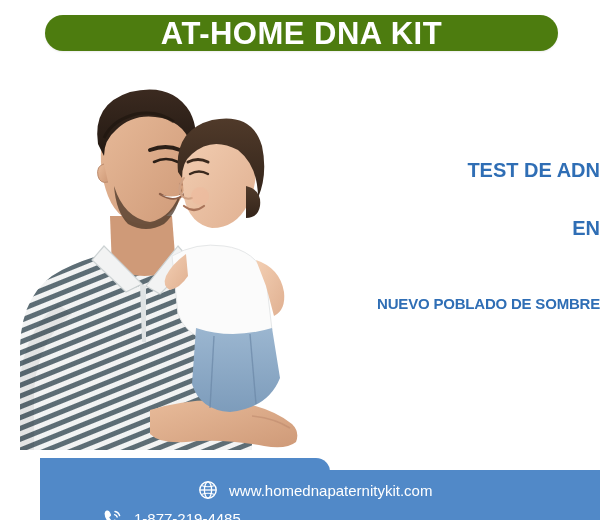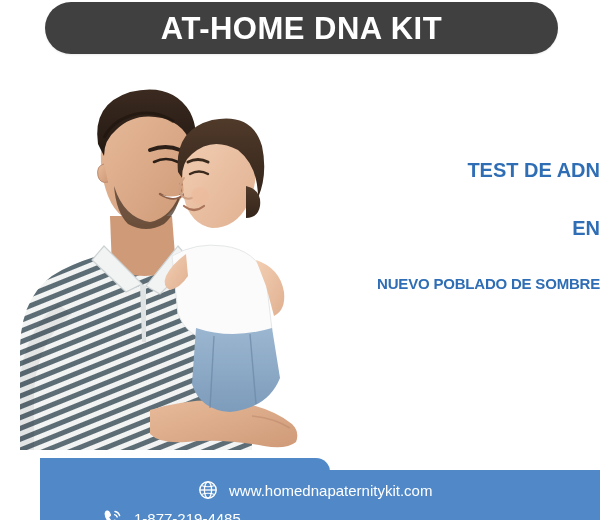--- a/index.html
+++ b/index.html
@@ -12,23 +12,23 @@
   #card{
     position:relative;
     width:600px;height:520px;
     background:#ffffff;
     overflow:hidden;
   }
 
   
   #title-badge{
     position:absolute;
-    left:45px; top:2px;
-    width:513px; height:52px;
-    background:#404040;
+    left:45px; top:15px;
+    width:513px; height:36px;
+    background:#4d7c0f;
     border-radius:26px;
     display:flex;align-items:center;justify-content:center;
     box-shadow:0 1px 2px rgba(0,0,0,0.08);
   }
   #title-text{
     color:#ffffff;
     font-size:31px;
     font-weight:bold;
     letter-spacing:0.5px;
     line-height:1;
@@ -51,21 +51,21 @@
     width:360px;
     text-align:right;
   }
   .headline{
     color:#2f6eb5;
     font-weight:bold;
     line-height:1;
     white-space:nowrap;
   }
   #headline-1{ font-size:20px; margin-bottom:38px; }
-  #headline-2{ font-size:20px; margin-bottom:38px; }
+  #headline-2{ font-size:20px; margin-bottom:58px; }
   #headline-3{ font-size:15px; letter-spacing:-0.2px; }
 
   
   #footer{
     position:absolute;
     left:0; top:458px;
     width:552px; height:82px;margin-left:40px;
   }
   #footer-shape-left{
     position:absolute;

